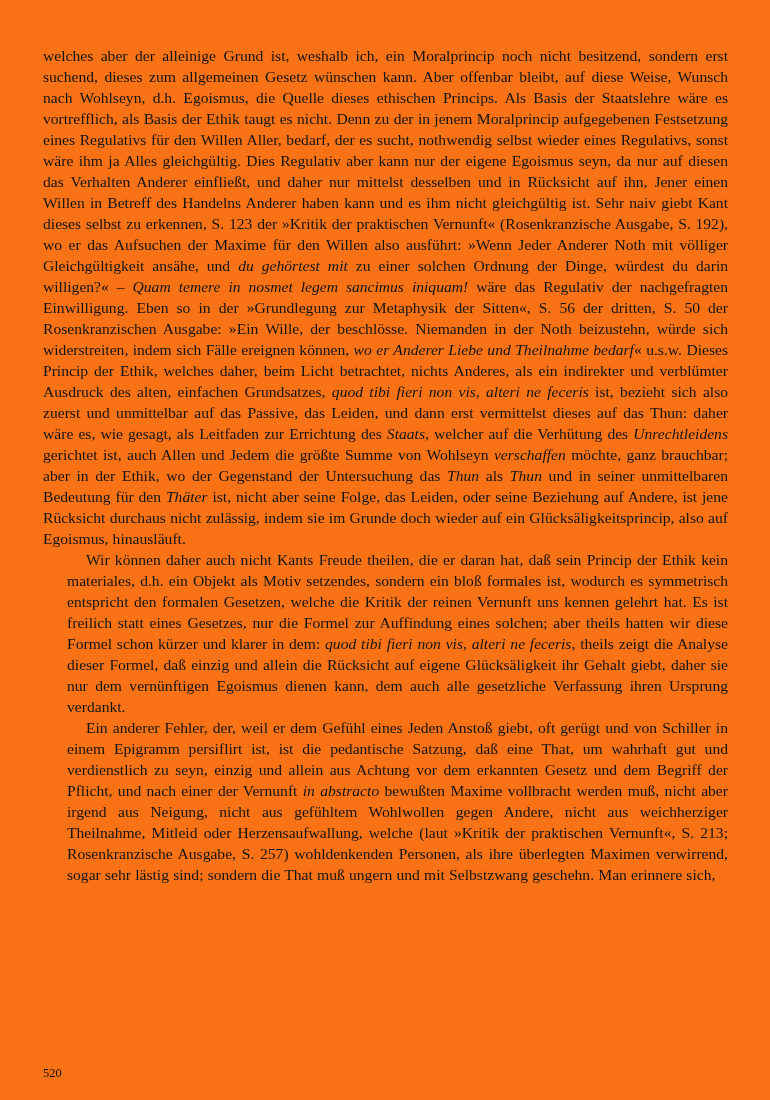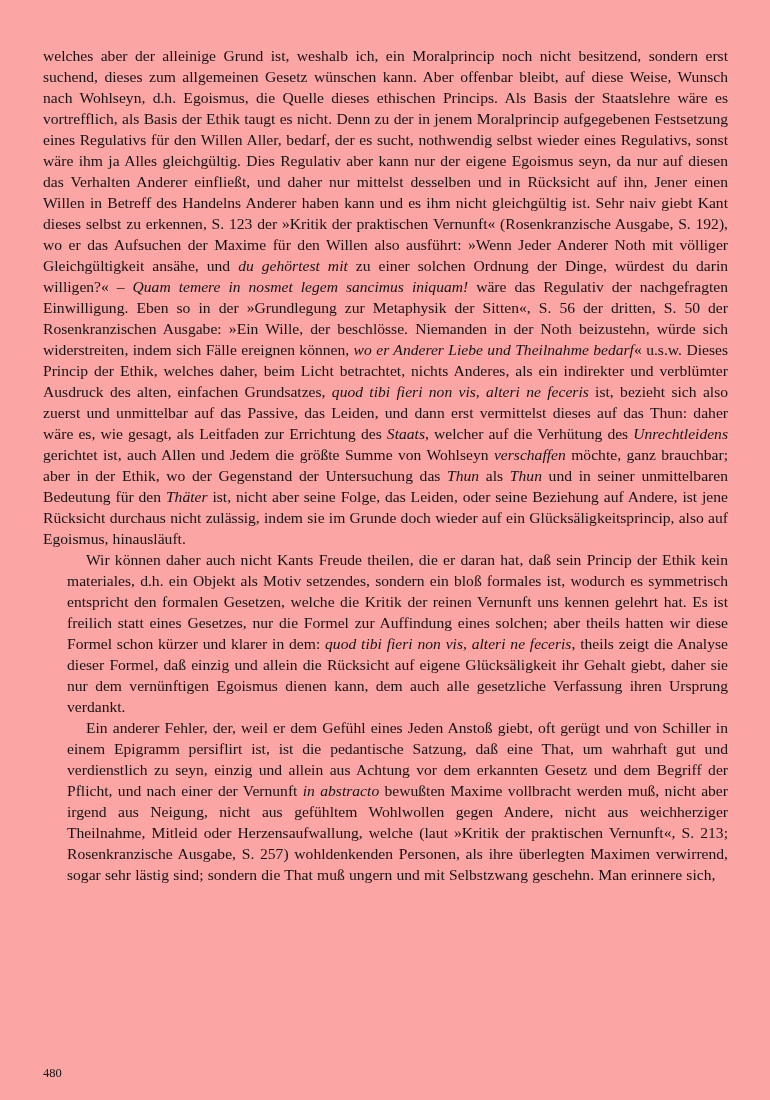--- a/index.html
+++ b/index.html
@@ -4,21 +4,21 @@
 <style>
   html, body {
     margin: 0;
     padding: 0;
     background: #ffffff;
   }
   .book-page {
     position: relative;
     width: 770px;
     height: 1100px;
-    background: #fca5a5;
+    background: #f97316;
     overflow: hidden;
     font-family: "Liberation Serif", "DejaVu Serif", serif;
     color: #141414;
   }
   .text-column {
     position: absolute;
     left: 43px;
     right: 42px;
     top: 45px;
     text-align: justify;
@@ -51,15 +51,15 @@
 <body>
 
 <div class="book-page">
 
   <div class="text-column">
     <p><span>welches aber der alleinige Grund ist, weshalb ich, ein Moralprincip noch nicht besitzend, sondern erst suchend, dieses zum allgemeinen Gesetz wünschen kann. Aber offenbar bleibt, auf diese Weise, Wunsch nach Wohlseyn, d.h. Egoismus, die Quelle dieses ethischen Princips. Als Basis der Staatslehre wäre es vortrefflich, als Basis der Ethik taugt es nicht. Denn zu der in jenem Moralprincip aufgegebenen Festsetzung eines Regulativs für den Willen Aller, bedarf, der es sucht, nothwendig selbst wieder eines Regulativs, sonst wäre ihm ja Alles gleichgültig. Dies Regulativ aber kann nur der eigene Egoismus seyn, da nur auf diesen das Verhalten Anderer einfließt, und daher nur mittelst desselben und in Rücksicht auf ihn, Jener einen Willen in Betreff des Handelns Anderer haben kann und es ihm nicht gleichgültig ist. Sehr naiv giebt Kant dieses selbst zu erkennen, S. 123 der »Kritik der praktischen Vernunft« (Rosenkranzische Ausgabe, S. 192), wo er das Aufsuchen der Maxime für den Willen also ausführt: »Wenn Jeder Anderer Noth mit völliger Gleichgültigkeit ansähe, und </span><span class="it">du gehörtest mit</span><span> zu einer solchen Ordnung der Dinge, würdest du darin willigen?« – </span><span class="it">Quam temere in nosmet legem sancimus iniquam!</span><span> wäre das Regulativ der nachgefragten Einwilligung. Eben so in der »Grundlegung zur Metaphysik der Sitten«, S. 56 der dritten, S. 50 der Rosenkranzischen Ausgabe: »Ein Wille, der beschlösse. Niemanden in der Noth beizustehn, würde sich widerstreiten, indem sich Fälle ereignen können, </span><span class="it">wo er Anderer Liebe und Theilnahme bedarf</span><span>« u.s.w. Dieses Princip der Ethik, welches daher, beim Licht betrachtet, nichts Anderes, als ein indirekter und verblümter Ausdruck des alten, einfachen Grundsatzes, </span><span class="it">quod tibi fieri non vis, alteri ne feceris</span><span> ist, bezieht sich also zuerst und unmittelbar auf das Passive, das Leiden, und dann erst vermittelst dieses auf das Thun: daher wäre es, wie gesagt, als Leitfaden zur Errichtung des </span><span class="it">Staats</span><span>, welcher auf die Verhütung des </span><span class="it">Unrechtleidens</span><span> gerichtet ist, auch Allen und Jedem die größte Summe von Wohlseyn </span><span class="it">verschaffen</span><span> möchte, ganz brauchbar; aber in der Ethik, wo der Gegenstand der Untersuchung das </span><span class="it">Thun</span><span> als </span><span class="it">Thun</span><span> und in seiner unmittelbaren Bedeutung für den </span><span class="it">Thäter</span><span> ist, nicht aber seine Folge, das Leiden, oder seine Beziehung auf Andere, ist jene Rücksicht durchaus nicht zulässig, indem sie im Grunde doch wieder auf ein Glücksäligkeitsprincip, also auf Egoismus, hinausläuft.</span></p>
     <p class="indent"><span>Wir können daher auch nicht Kants Freude theilen, die er daran hat, daß sein Princip der Ethik kein materiales, d.h. ein Objekt als Motiv setzendes, sondern ein bloß formales ist, wodurch es symmetrisch entspricht den formalen Gesetzen, welche die Kritik der reinen Vernunft uns kennen gelehrt hat. Es ist freilich statt eines Gesetzes, nur die Formel zur Auffindung eines solchen; aber theils hatten wir diese Formel schon kürzer und klarer in dem: </span><span class="it">quod tibi fieri non vis, alteri ne feceris</span><span>, theils zeigt die Analyse dieser Formel, daß einzig und allein die Rücksicht auf eigene Glücksäligkeit ihr Gehalt giebt, daher sie nur dem vernünftigen Egoismus dienen kann, dem auch alle gesetzliche Verfassung ihren Ursprung verdankt.</span></p>
     <p class="indent"><span>Ein anderer Fehler, der, weil er dem Gefühl eines Jeden Anstoß giebt, oft gerügt und von Schiller in einem Epigramm persiflirt ist, ist die pedantische Satzung, daß eine That, um wahrhaft gut und verdienstlich zu seyn, einzig und allein aus Achtung vor dem erkannten Gesetz und dem Begriff der Pflicht, und nach einer der Vernunft </span><span class="it">in abstracto</span><span> bewußten Maxime vollbracht werden muß, nicht aber irgend aus Neigung, nicht aus gefühltem Wohlwollen gegen Andere, nicht aus weichherziger Theilnahme, Mitleid oder Herzensaufwallung, welche (laut »Kritik der praktischen Vernunft«, S. 213; Rosenkranzische Ausgabe, S. 257) wohldenkenden Personen, als ihre überlegten Maximen verwirrend, sogar sehr lästig sind; sondern die That muß ungern und mit Selbstzwang geschehn. Man erinnere sich,</span></p>
   </div>
 
-  <div class="page-number">480</div>
+  <div class="page-number">520</div>
 
 </div>
 
 </body></html>

